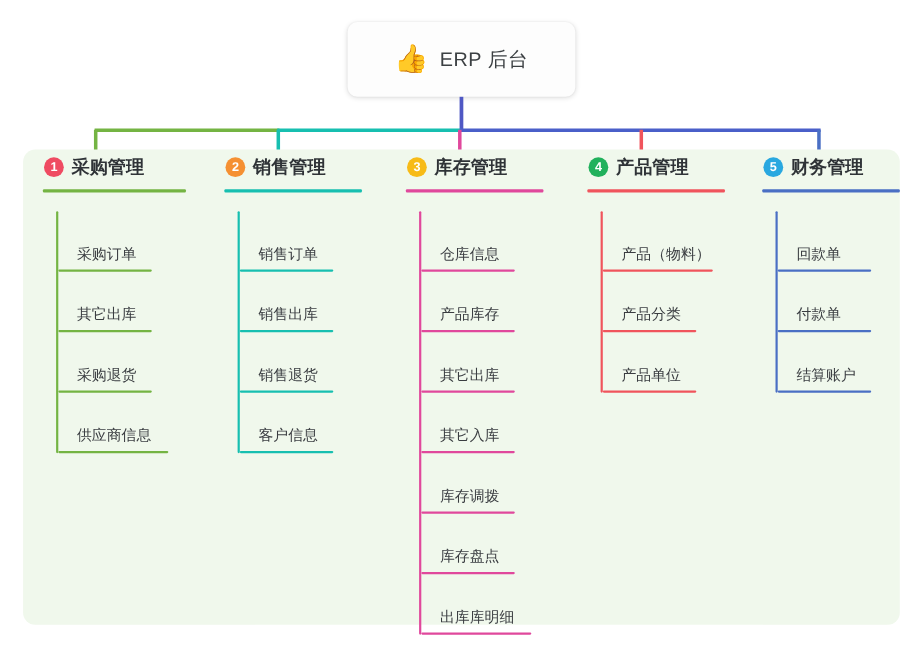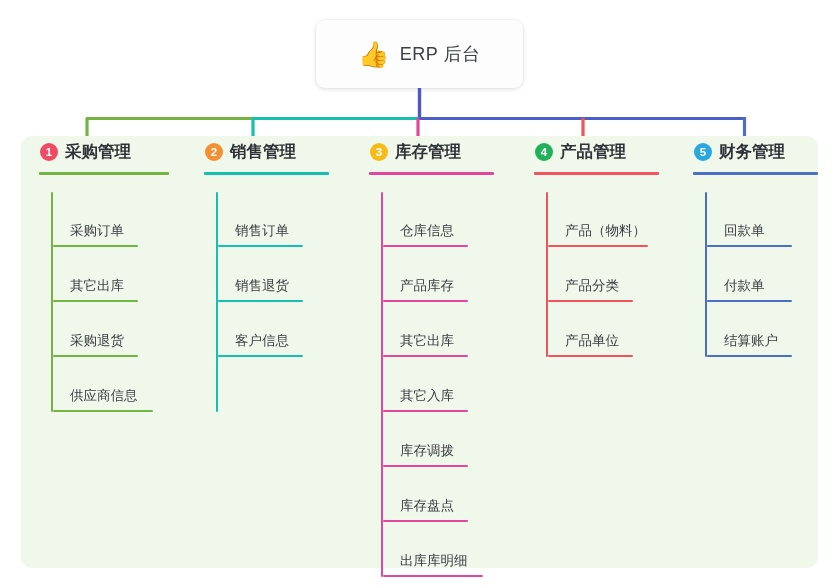--- a/index.html
+++ b/index.html
@@ -226,20 +226,24 @@
         <span class="col-title">销售管理</span>
       </div>
       <div class="col-rule" style="background: rgb(23, 191, 176);"></div>
       <div class="leaves">
         <div class="stem" style="background: rgb(23, 191, 176); height: 220px;"></div>
         <div class="leaf">
           <span class="leaf-label">销售订单</span>
           <span class="leaf-rule" style="background: rgb(23, 191, 176);"></span>
         </div>
         <div class="leaf">
+          <span class="leaf-label">销售出库</span>
+          <span class="leaf-rule" style="background: rgb(23, 191, 176);"></span>
+        </div>
+        <div class="leaf">
           <span class="leaf-label">销售退货</span>
           <span class="leaf-rule" style="background: rgb(23, 191, 176);"></span>
         </div>
         <div class="leaf">
           <span class="leaf-label">客户信息</span>
           <span class="leaf-rule" style="background: rgb(23, 191, 176);"></span>
         </div>
       </div>
     </div>
 

